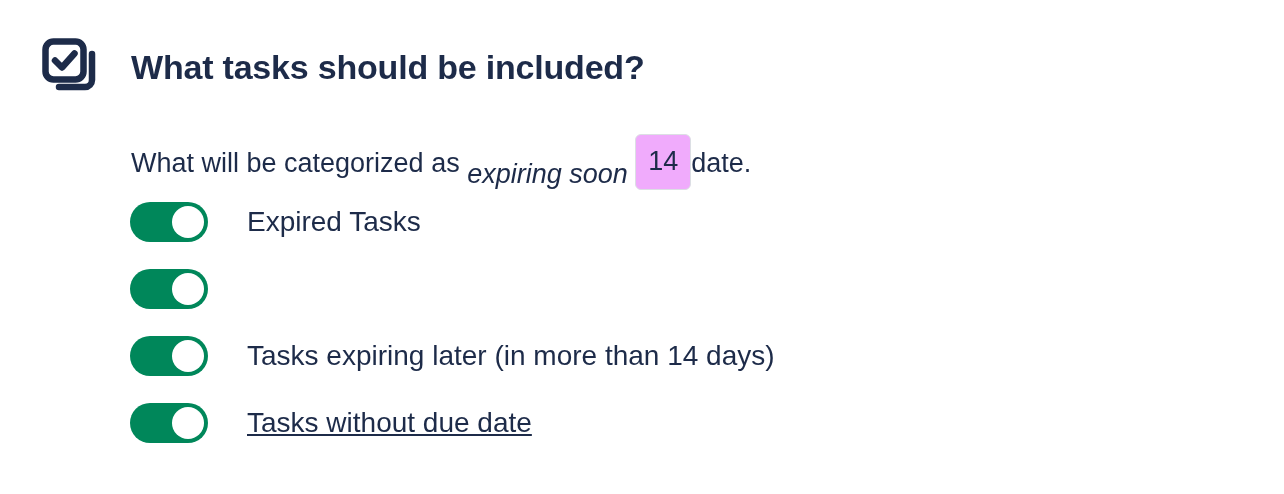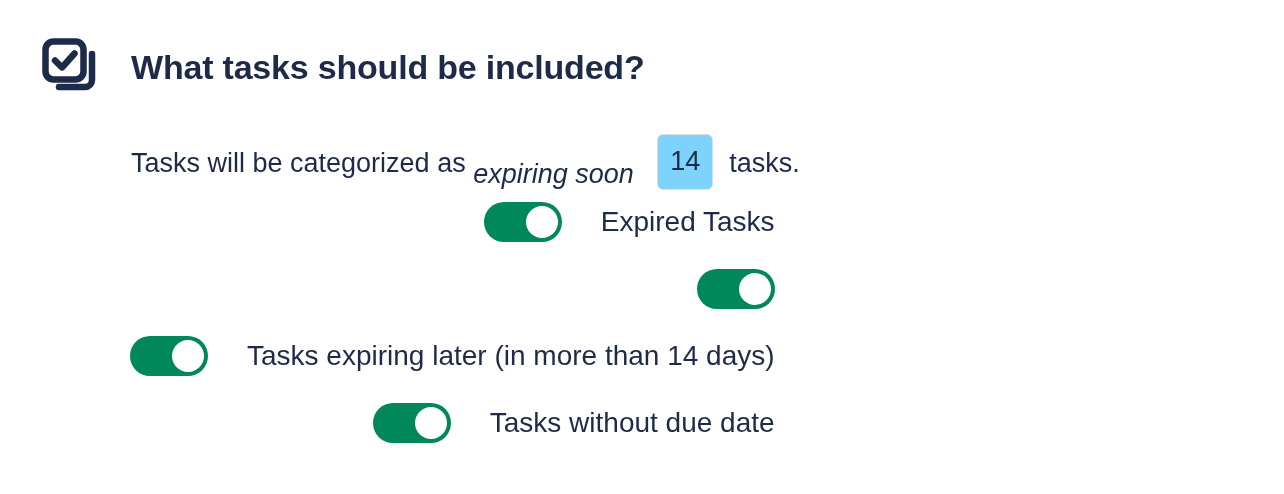--- a/index.html
+++ b/index.html
@@ -69,23 +69,23 @@
   }
   .description .em {
     font-style: italic;
     margin-top: 23px;
   }
   .days-input {
     display: inline-block;
     box-sizing: border-box;
     width: 56px;
     height: 56px;
-    margin: 0 16px;
+    margin: 0 0;
     padding: 0 4px;
-    background: #7dd3fc;
+    background: #f0abfc;
     border: 1px solid #dcdfe4;
     border-radius: 6px;
     font-family: "Liberation Sans", sans-serif;
     font-size: 27px;
     line-height: 54px;
     color: #1d2b49;
     text-align: center;
     outline: none;
     vertical-align: middle;
     position: relative;
@@ -96,23 +96,22 @@
   .toggle-list {
     position: absolute;
     left: 130px;
     top: 201px;
   }
   .toggle-row {
     display: flex;
     align-items: center;
     height: 42px;
     margin-bottom: 25px;
-    justify-content: flex-end;
-  }
-  .toggle-row:last-child { margin-bottom: 0; }
+  }
+  .toggle-row:last-child { margin-bottom: 0; text-decoration: underline; }
 
   .toggle {
     position: relative;
     width: 78px;
     height: 40px;
     flex: 0 0 78px;
     border-radius: 20px;
     background: #e2e4e9;
     cursor: pointer;
     transition: background .15s ease;
@@ -154,26 +153,26 @@
       <path d="M17 49 H43 a7 7 0 0 0 7 -7 V16" fill="none" stroke="#1d2b49" stroke-width="6.5" stroke-linecap="round" stroke-linejoin="round"></path>
 
       <rect x="3.5" y="3.5" width="38" height="38" rx="8" ry="8" fill="none" stroke="#1d2b49" stroke-width="6.5"></rect>
 
       <path d="M13 22.5 L20 29.5 L32.5 15.5" fill="none" stroke="#1d2b49" stroke-width="6.5" stroke-linecap="round" stroke-linejoin="round"></path>
     </svg>
     <h1 class="page-title">What tasks should be included?</h1>
   </div>
 
   <div class="description">
-    <span>Tasks will be categorized as</span>
+    <span>What will be categorized as</span>
     <span>&nbsp;</span>
     <span class="em">expiring soon</span>
     <span>&nbsp;</span>
     <input class="days-input" type="text" value="14" style="">
-    <span>tasks.</span>
+    <span>date.</span>
   </div>
 
   <div class="toggle-list">
 
     <div class="toggle-row">
       <div class="toggle on" role="switch" aria-checked="true">
         <div class="knob"></div>
       </div>
       <span class="toggle-label">Expired Tasks</span>
     </div>

